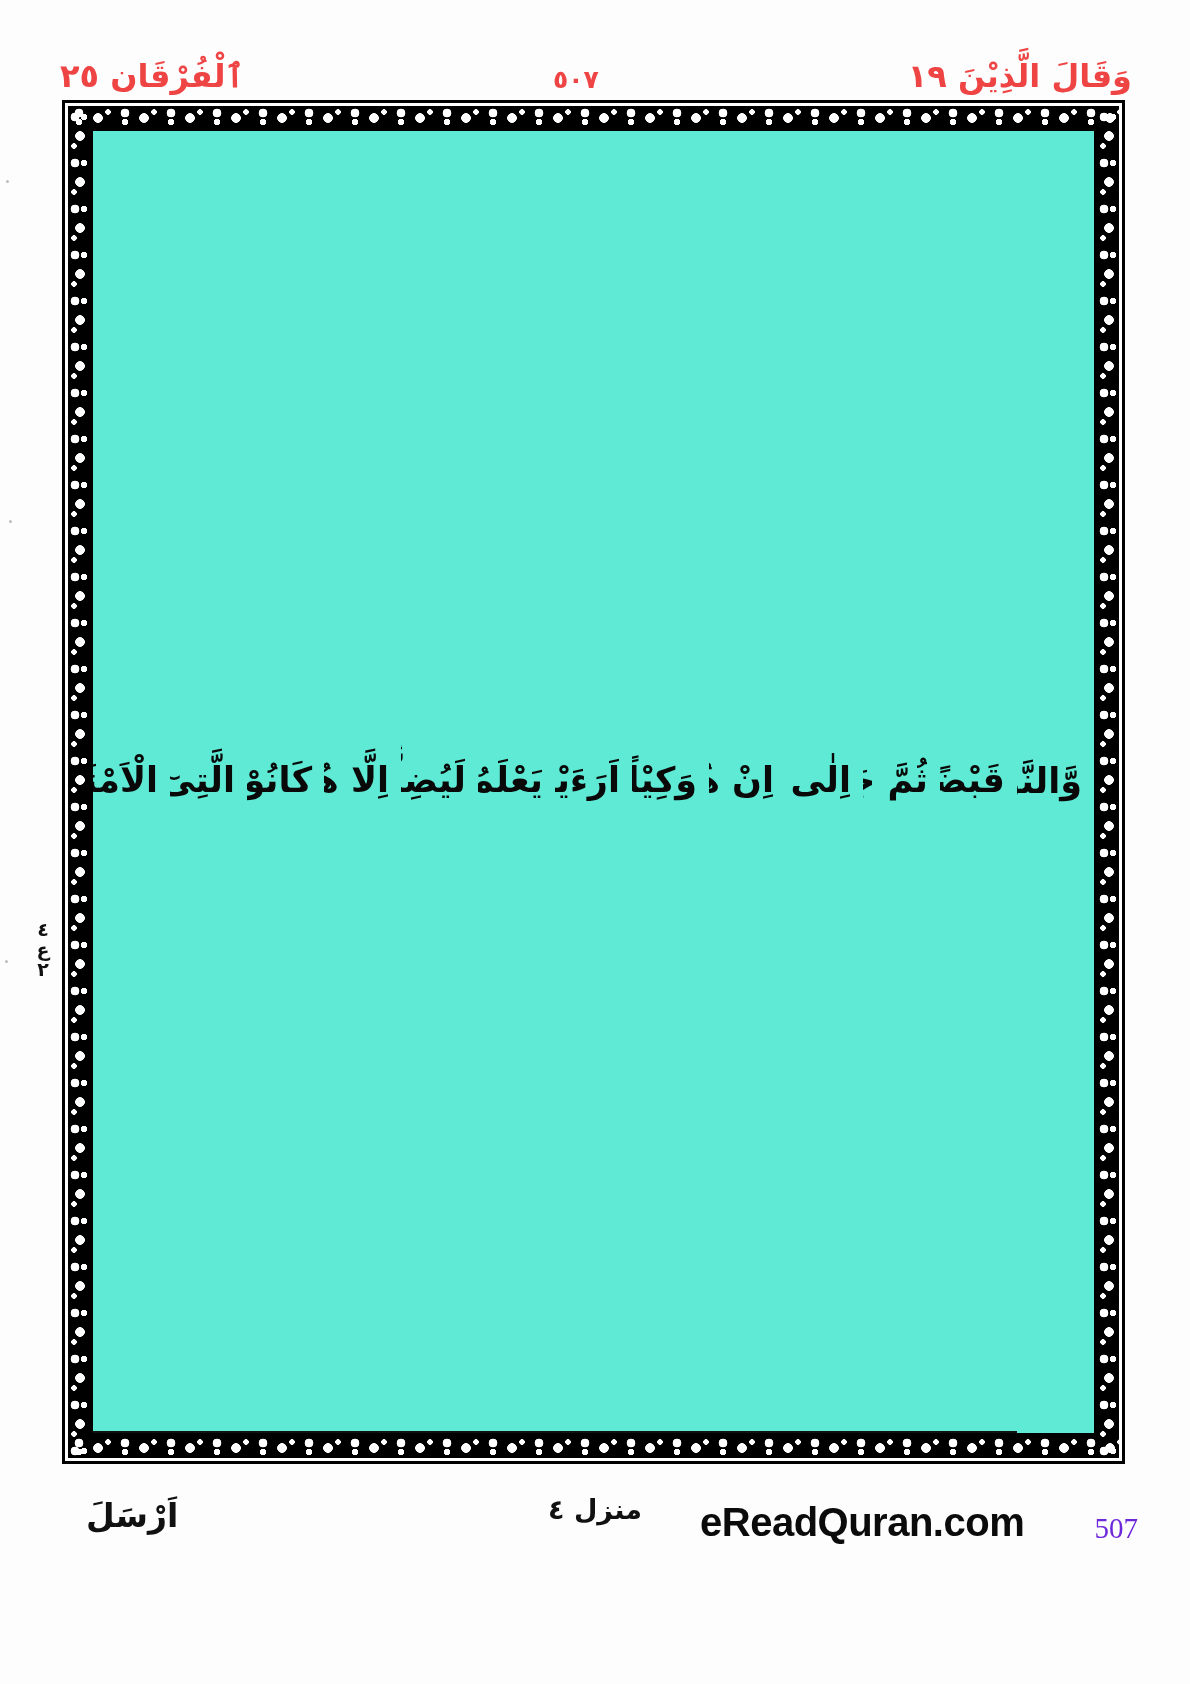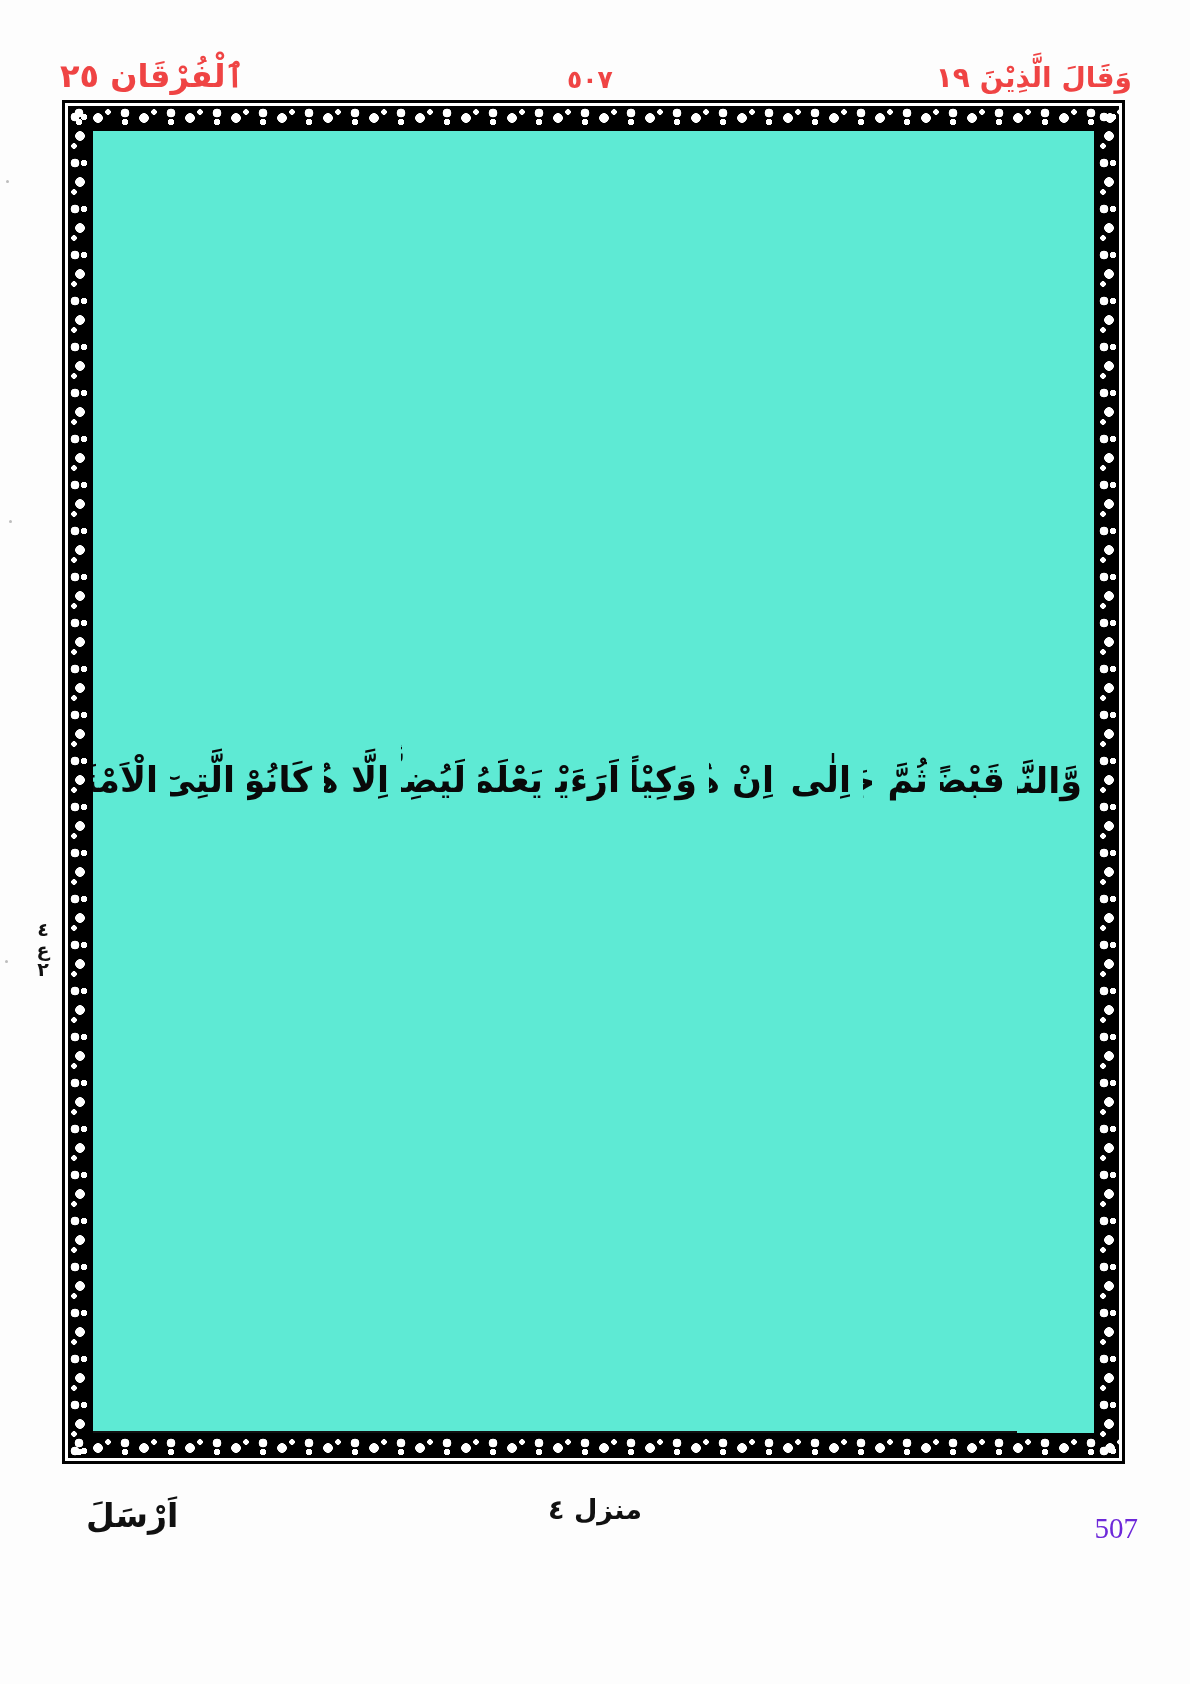--- a/index.html
+++ b/index.html
@@ -37,21 +37,21 @@
   }
   .hdr-item {
     font-family: "DejaVu Sans", "Liberation Sans", sans-serif;
     font-size: 31px;
     font-weight: 700;
     line-height: 1;
     white-space: nowrap;
     letter-spacing: -0.5px;
     color: #ef4444;
   }
-  .hdr-juz   { font-size: 28px; }
+  .hdr-juz   { font-size: 32px; }
   .hdr-page  { font-size: 25px; letter-spacing: 1px; }
   .hdr-surah { font-size: 32px; }
 
   
   .frame {
     position: absolute;
     left: 62px;
     top: 100px;
     width: 1063px;
     height: 1364px;
@@ -277,20 +277,21 @@
         </div>
       <div class="line">
           <span class="ayah-text">وَّالنَّوْمَ سُبَاتًا وَّجَعَلَ النَّهَارَ نُشُوْرًا ۝٤٧ وَهُوَ الَّذِىْٓ</span>
         </div>
     </div>
   </div>
 
   <div class="footer">
     <div class="ft-catchword">اَرْسَلَ</div>
     <div class="ft-manzil">منزل ٤</div>
+    <div class="ft-site">eReadQuran.com</div>
     <div class="ft-pageno">507</div>
   </div>
 
   <div class="speckle"></div>
   <div class="speckle s2"></div>
   <div class="speckle s3"></div>
 
 </div>
 
 </body></html>

